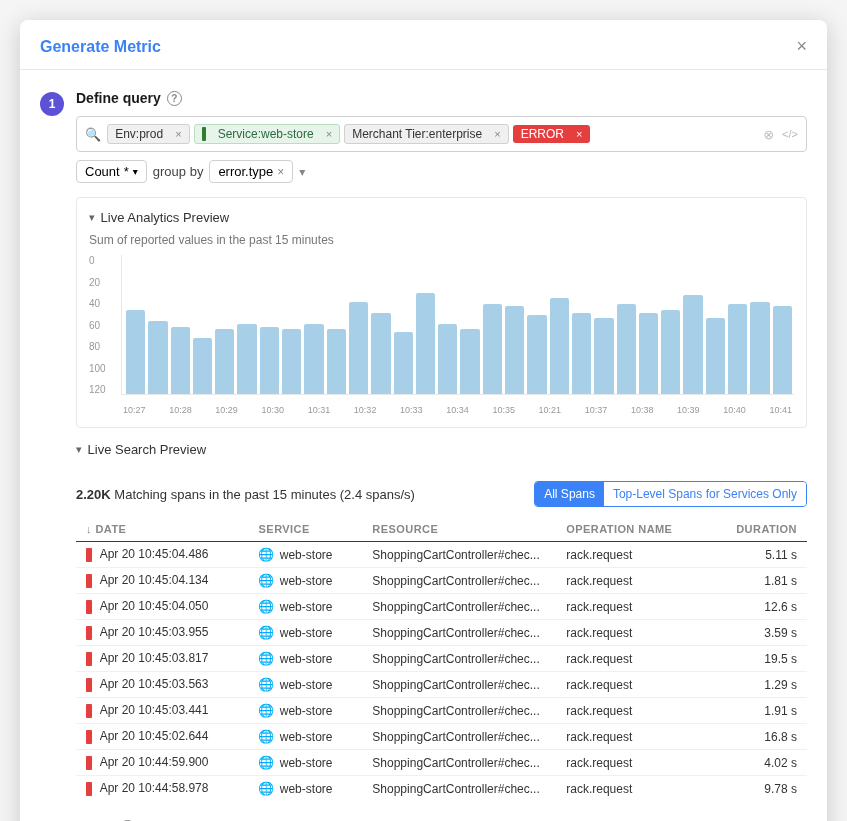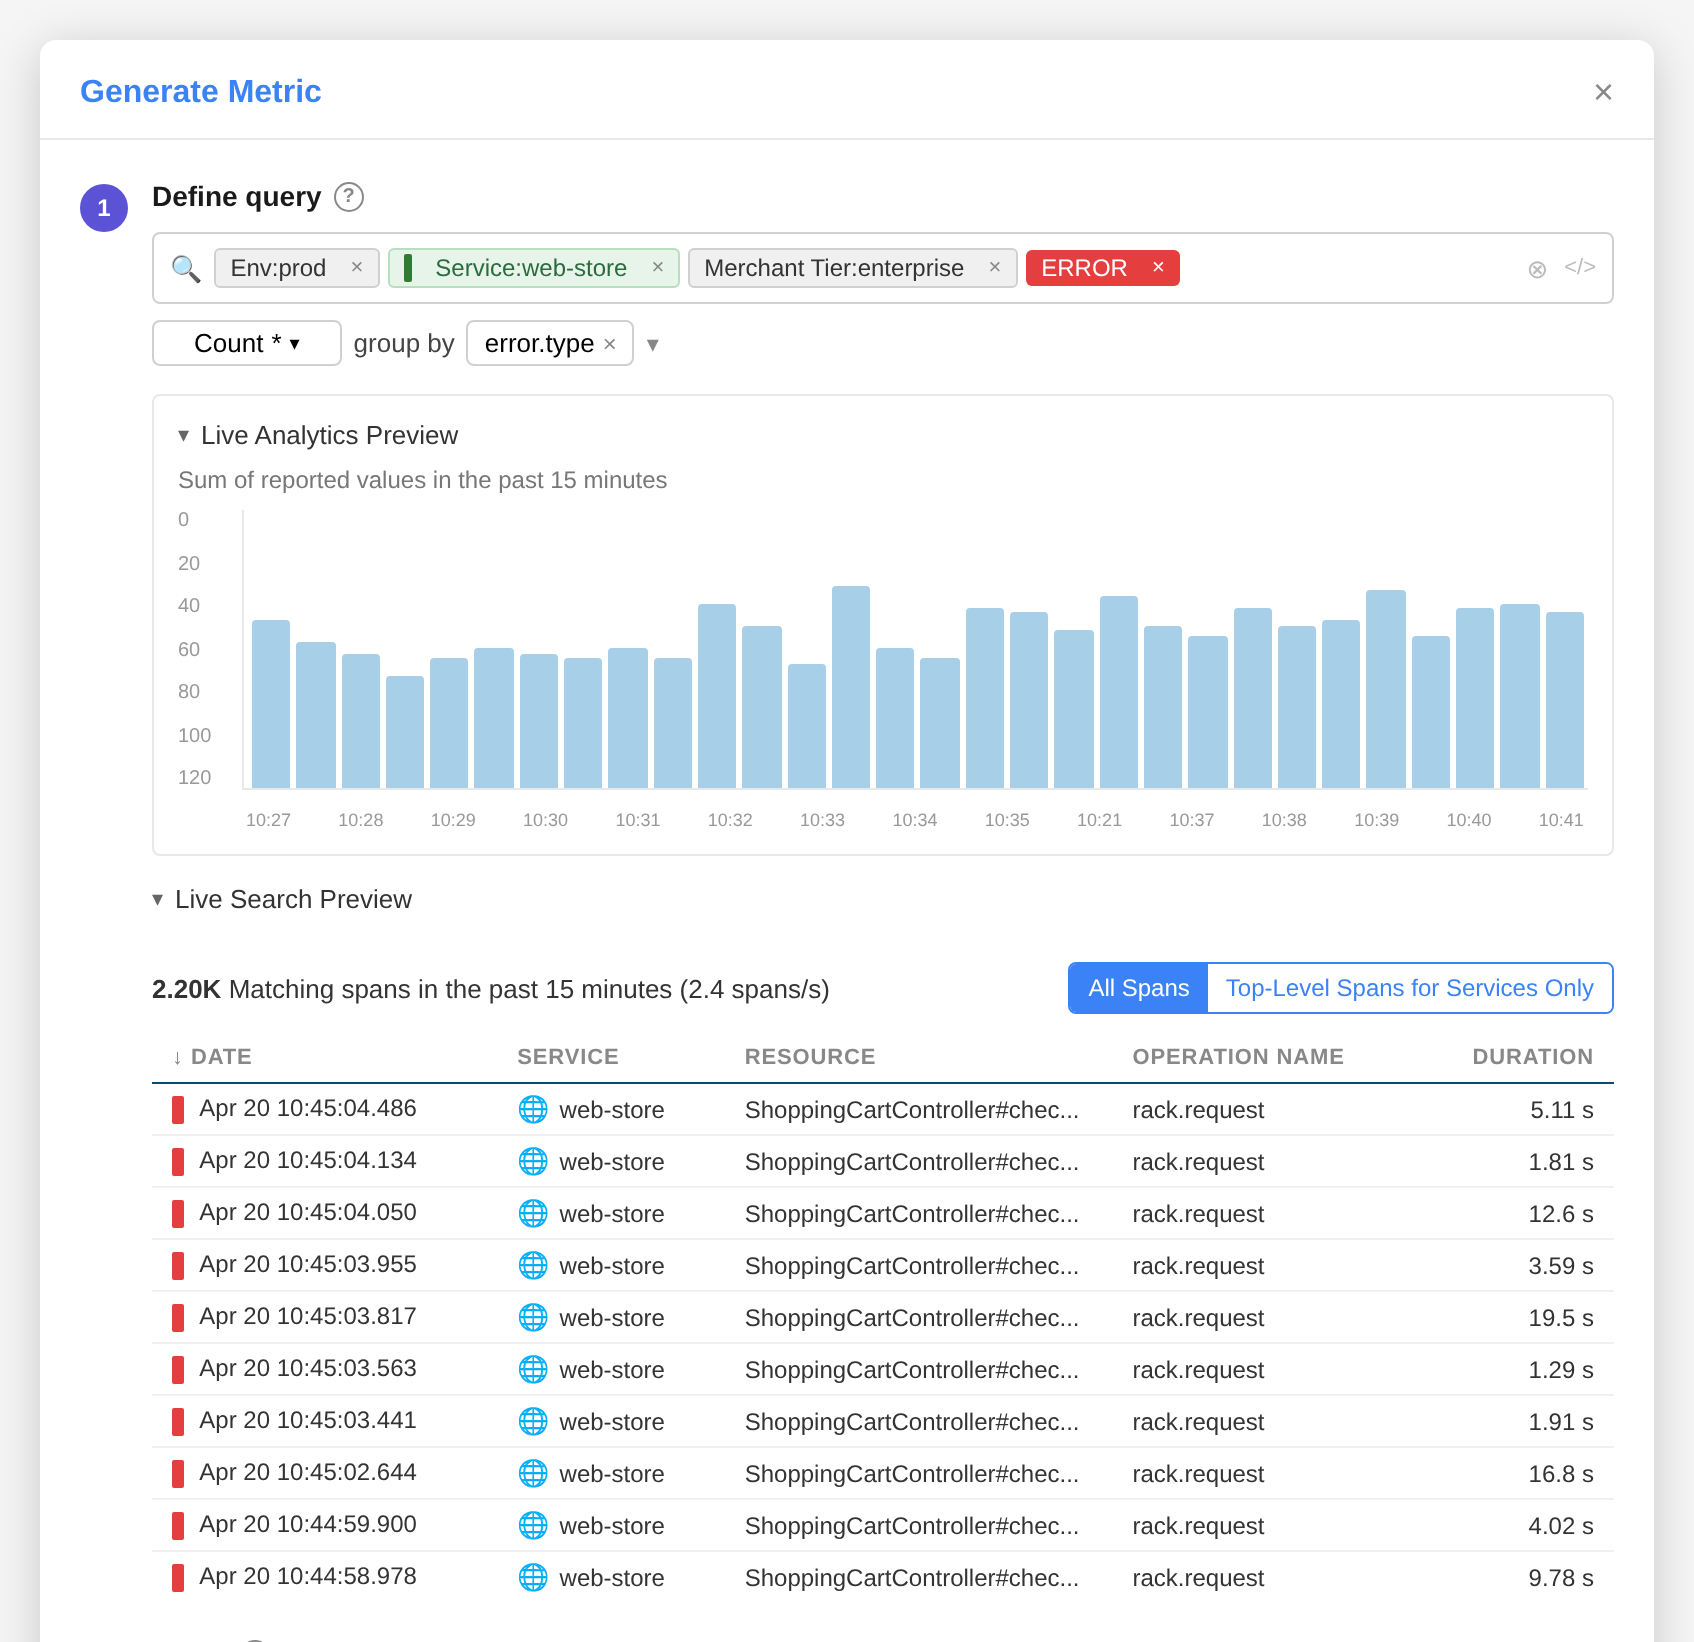--- a/index.html
+++ b/index.html
@@ -17,21 +17,21 @@
     .search-bar { display: flex; align-items: center; flex-wrap: wrap; gap: 4px; border: 1px solid #d0d0d0; border-radius: 4px; padding: 4px 8px; background: #fff; min-height: 36px; }
     .search-icon-wrap { color: #aaa; font-size: 13px; margin-right: 2px; }
     .tag { display: inline-flex; align-items: center; gap: 12px; border-radius: 3px; padding: 2px 7px; font-size: 12px; font-weight: 500; }
     .tag-default { background: #f0f0f0; color: #333; border: 1px solid #d0d0d0; }
     .tag-green { background: #e6f4ea; color: #2d6a3f; border: 1px solid #b7dfbe; }
     .tag-error { background: #e53e3e; color: #fff; border: none; padding: 2px 8px; }
     .tag-close { cursor: pointer; color: #888; font-size: 11px; }
     .tag-error .tag-close { color: #fff; }
     .search-bar-actions { margin-left: auto; display: flex; align-items: center; gap: 8px; color: #bbb; font-size: 13px; }
     .filter-row { display: flex; align-items: center; gap: 6px; margin-top: 8px; }
-    .count-select { display: inline-flex; align-items: center; gap: 4px; border: 1px solid #d0d0d0; border-radius: 4px; padding: 3px 20px; font-size: 13px; background: #fff; cursor: pointer; }
+    .count-select { display: inline-flex; align-items: center; gap: 4px; border: 1px solid #d0d0d0; border-radius: 4px; padding: 3px 8px; font-size: 13px; background: #fff; cursor: pointer; }
     .group-by-label { font-size: 13px; color: #444; }
     .group-by-tag { display: inline-flex; align-items: center; gap: 4px; border: 1px solid #d0d0d0; border-radius: 4px; padding: 3px 8px; font-size: 13px; background: #fff; }
     .section-toggle { display: flex; align-items: center; gap: 6px; font-size: 13px; font-weight: 500; color: #333; cursor: pointer; margin-bottom: 8px; }
     .chevron { font-size: 11px; color: #666; }
     .preview-label { font-size: 12px; color: #777; margin-bottom: 8px; }
     .chart-container { position: relative; width: 100%; height: 160px; }
     .chart-y-labels { position: absolute; left: 0; top: 0; height: 140px; display: flex; flex-direction: column-reverse; justify-content: space-between; font-size: 10px; color: #999; width: 28px; }
     .chart-area { position: absolute; left: 32px; right: 0; top: 0; height: 140px; border-left: 1px solid #e8e8e8; border-bottom: 1px solid #e8e8e8; display: flex; align-items: flex-end; gap: 3px; padding: 4px 2px 0 4px; }
     .bar { background: #a8cfe8; border-radius: 2px 2px 0 0; flex: 1; min-width: 12px; }
     .chart-x-labels { position: absolute; bottom: 0; left: 32px; right: 0; display: flex; justify-content: space-between; font-size: 9px; color: #999; padding: 0 2px; }

